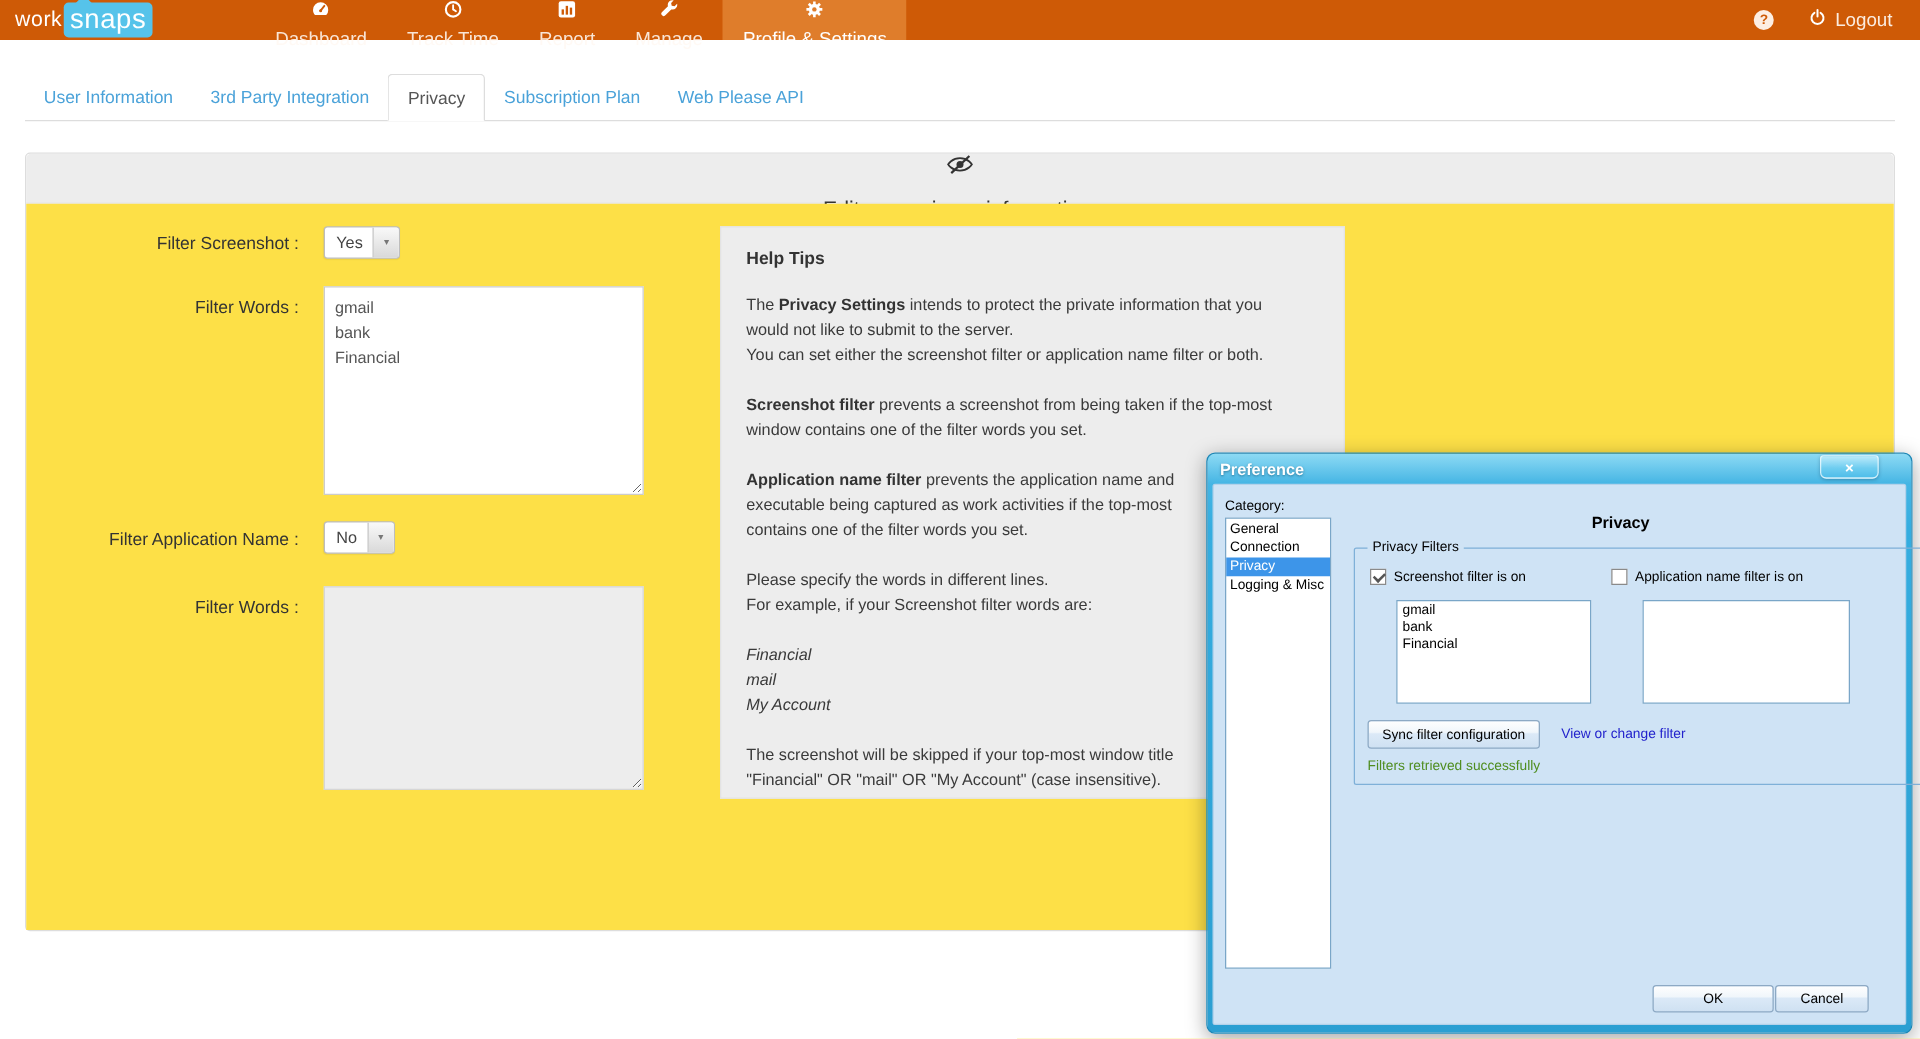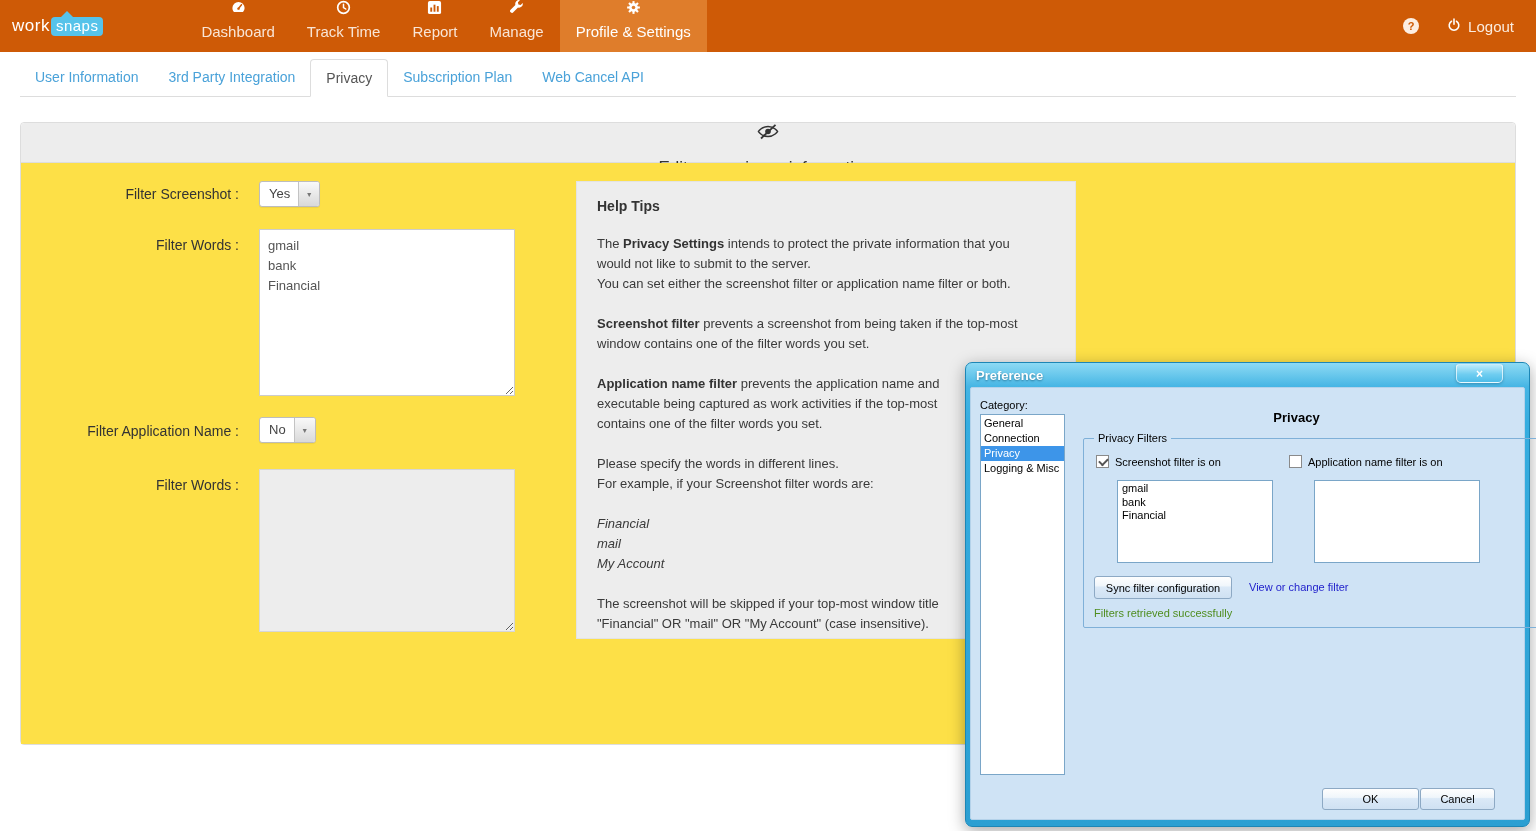--- a/index.html
+++ b/index.html
@@ -2,26 +2,26 @@
 <html style="--navbar: #ce5a06; --navbar-active: #df7d2b; --brand-badge: #56c3ea; --tab-link: #4aa2d9; --save-button: #2f96f4; --dialog-frame: #35ade0; --dialog-body: #cfe3f5; --selected-item: #3d95e9; --link: #2222cc; --status-green: #4f8d1f;"><head>
 <meta charset="utf-8">
 <style>
   * { box-sizing: border-box; margin: 0; padding: 0; }
   html,body { width:1536px; height:831px; }
   body {
     font-family: "Liberation Sans", sans-serif;
     background:#fff; color:#333; overflow:hidden; position:relative;
   }
   
-  .navbar { position:absolute; left:0; top:0; width:1536px; height:52px;
+  .navbar { position:absolute; left:0; top:0; width:1536px; height:32px;
     background:var(--navbar,#ce5a06); display:flex; align-items:stretch; }
   .brand { display:flex; align-items:center; padding:0 10px 0 12px; cursor:pointer; }
   .brand-work { color:#fff; font-size:17px; letter-spacing:.5px; }
   .brand-snaps { position:relative; background:var(--brand-badge,#56c3ea); color:#fff;
-    font-size:15px; letter-spacing:.5px; border-radius:4px; padding:0 5px 2px 5px; margin-left:1px; }
+    font-size:22px; letter-spacing:.5px; border-radius:4px; padding:0 5px 2px 5px; margin-left:1px; }
   .brand-snaps::before { content:""; position:absolute; top:-6px; left:9px;
     border-left:7px solid transparent; border-right:7px solid transparent;
     border-bottom:7px solid var(--brand-badge,#56c3ea); }
   .nav-items { display:flex; margin-left:72px; }
   .nav-item { display:flex; align-items:center; gap:8px; padding:0 16px;
     color:rgba(255,248,242,.88); font-size:15px; cursor:pointer;flex-direction:column; }
   .nav-item.active { background:var(--navbar-active,#df7d2b); color:#fff; }
   .nav-item svg { display:block; }
   .nav-spacer { flex:1; }
   .nav-right { display:flex; align-items:center; padding-right:20px; }
@@ -193,21 +193,21 @@
       <span>Logout</span>
     </div>
   </div>
 </div>
 
 <div class="tabs">
   <div class="tab">User Information</div>
   <div class="tab">3rd Party Integration</div>
   <div class="tab active">Privacy</div>
   <div class="tab">Subscription Plan</div>
-  <div class="tab">Web Cancel API</div>
+  <div class="tab">Web Please API</div>
 </div>
 
 <div class="panel">
   <div class="panel-header">
     <span><svg width="22" height="17" viewBox="0 0 22 17">
           <path d="M1.5 8.5S4.5 3.5 11 3.5s9.5 5 9.5 5-3 5-9.5 5-9.5-5-9.5-5z" fill="none" stroke="#333" stroke-width="1.5"></path>
           <circle cx="11" cy="8.5" r="2.8" fill="#333"></circle>
           <line x1="4" y1="15.5" x2="18.5" y2="1.8" stroke="#333" stroke-width="1.8"></line>
         </svg></span>
     <span>Edit your privacy information.</span>

